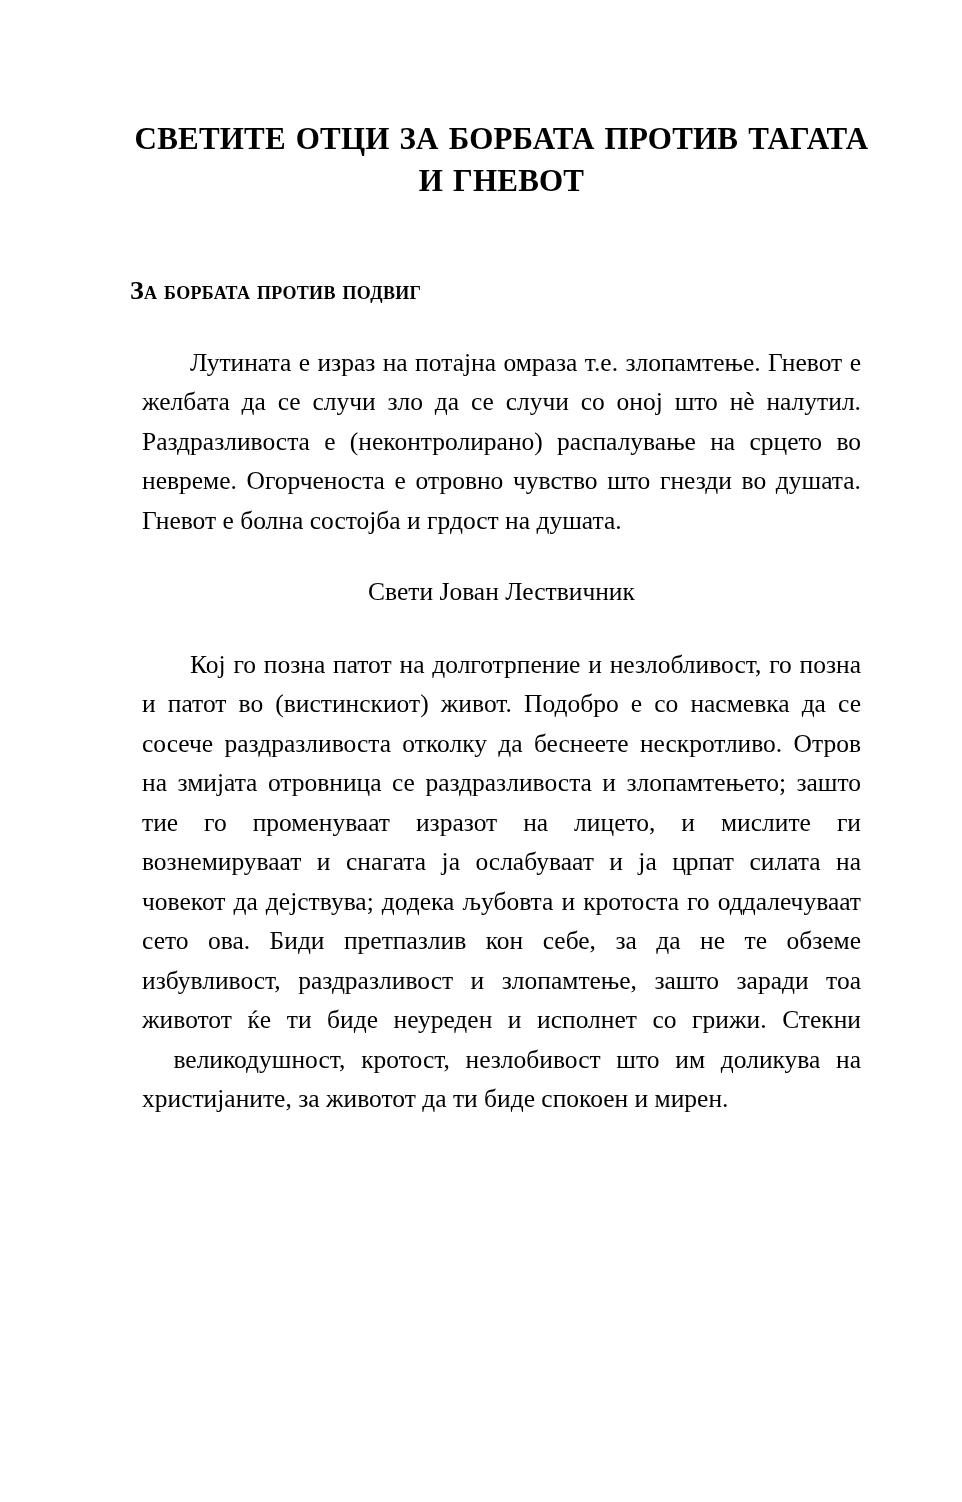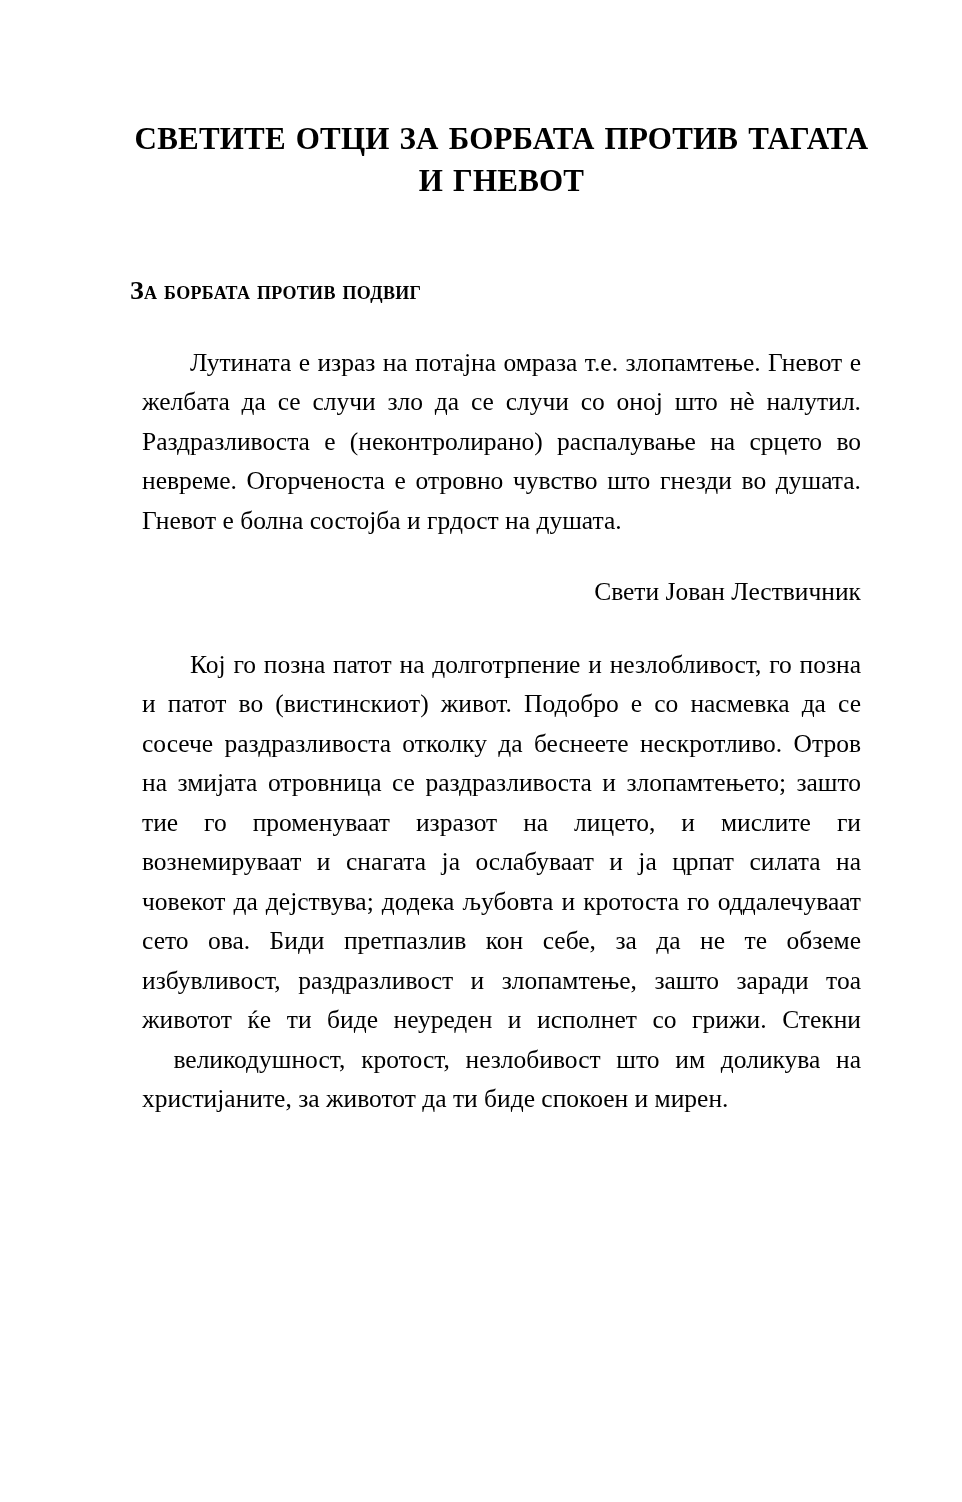--- a/index.html
+++ b/index.html
@@ -60,25 +60,25 @@
     text-justify: inter-word;
     text-indent: 48px;
     hyphens: manual;
   }
 
   .body-par.first-par {
     padding-top: 24px;
   }
 
   .attribution {
-    margin: 12px;
+    margin: 0;
     padding-top: 20px;
     font-size: 25.5px;
     line-height: 39.5px;
-    text-align: right;
+    text-align: center;
     text-indent: 0;
   }
 
   .body-par.after-attribution {
     padding-top: 21px;
   }
 
   .page-number {
     position: absolute;
     left: 130px;

